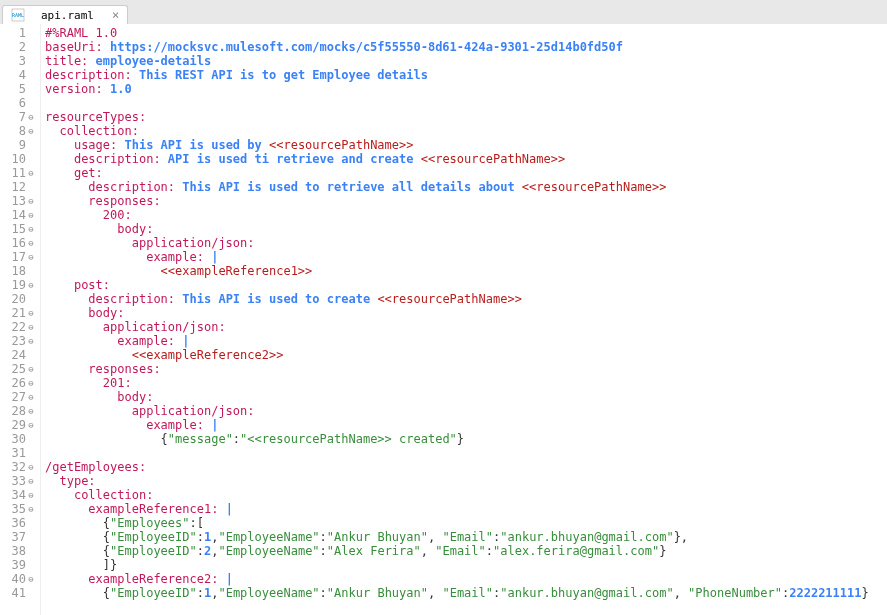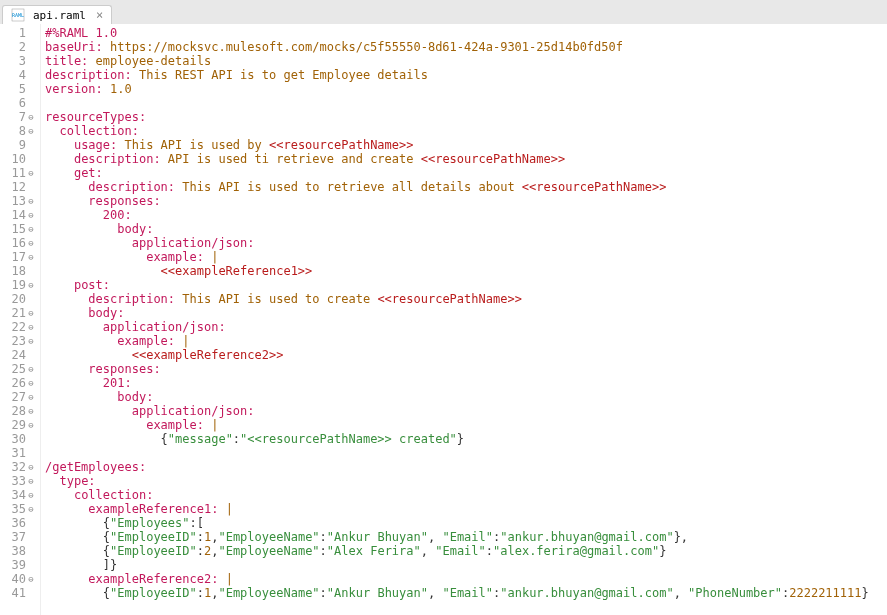--- a/index.html
+++ b/index.html
@@ -19,21 +19,21 @@
       padding-left: 2px;
     }
     .tab {
       background: #fff;
       border: 1px solid #ccc;
       border-bottom: none;
       padding: 2px 8px;
       font-size: 11px;
       display: flex;
       align-items: center;
-      gap: 8px;
+      gap: 16px;
       border-radius: 3px 3px 0 0;
     }
     .tab-icon {
       width: 14px;
       height: 14px;
       display: inline-flex;
       align-items: center;
       justify-content: center;
     }
     .tab-close {
@@ -62,21 +62,21 @@
     .ln { min-width: 18px; text-align: right; }
     .fold { width: 10px; text-align: center; color: #888; font-size: 9px; }
     .code {
       padding: 2px 0 0 4px;
       white-space: pre;
       line-height: 14px;
       flex: 1;
     }
     .code-line { height: 14px; }
     .kw { color: #c2185b; }
-    .val { color: #a16207; }
+    .val { color: #3b82f6; font-weight: bold; }
     .str { color: #388e3c; }
     .param { color: #b91c1c; }
     .plain { color: #333; }
   </style>
 </head>
 <body>
 
 <div class="tab-bar">
   <div class="tab">
     <span class="tab-icon">

